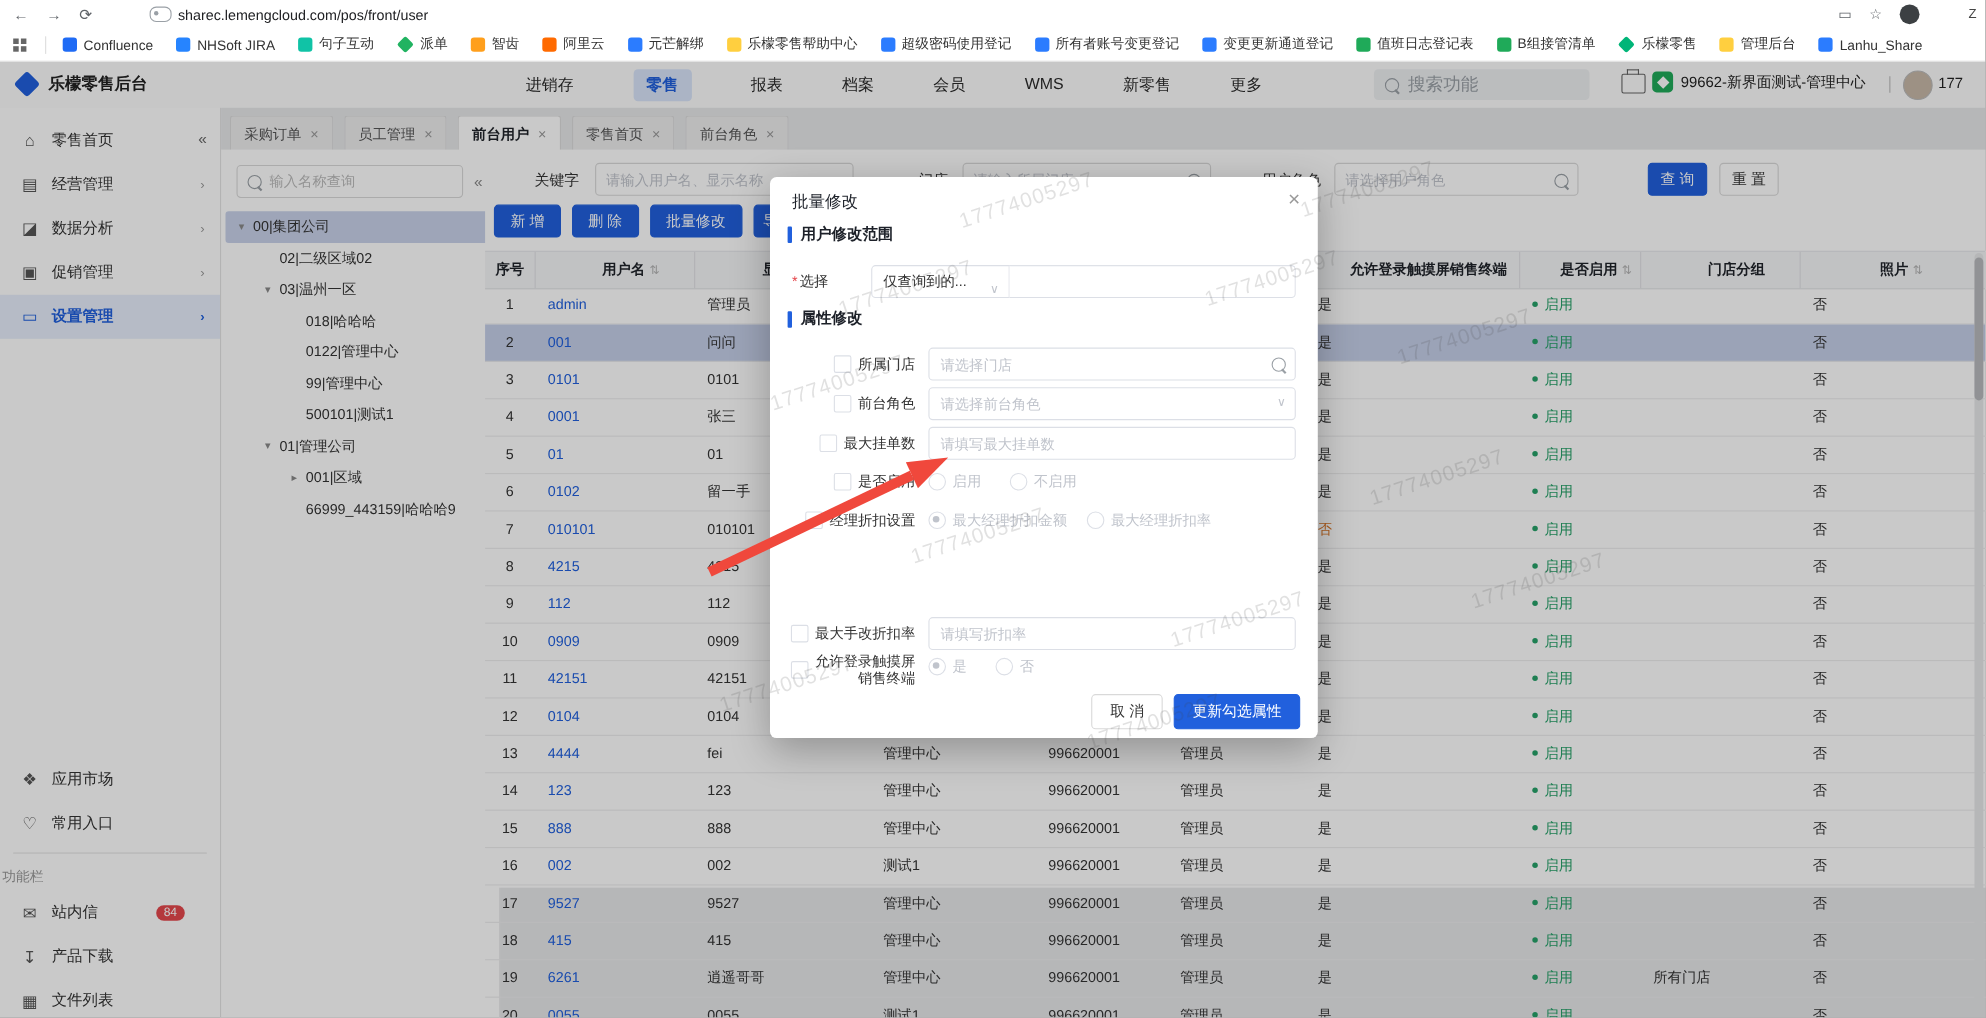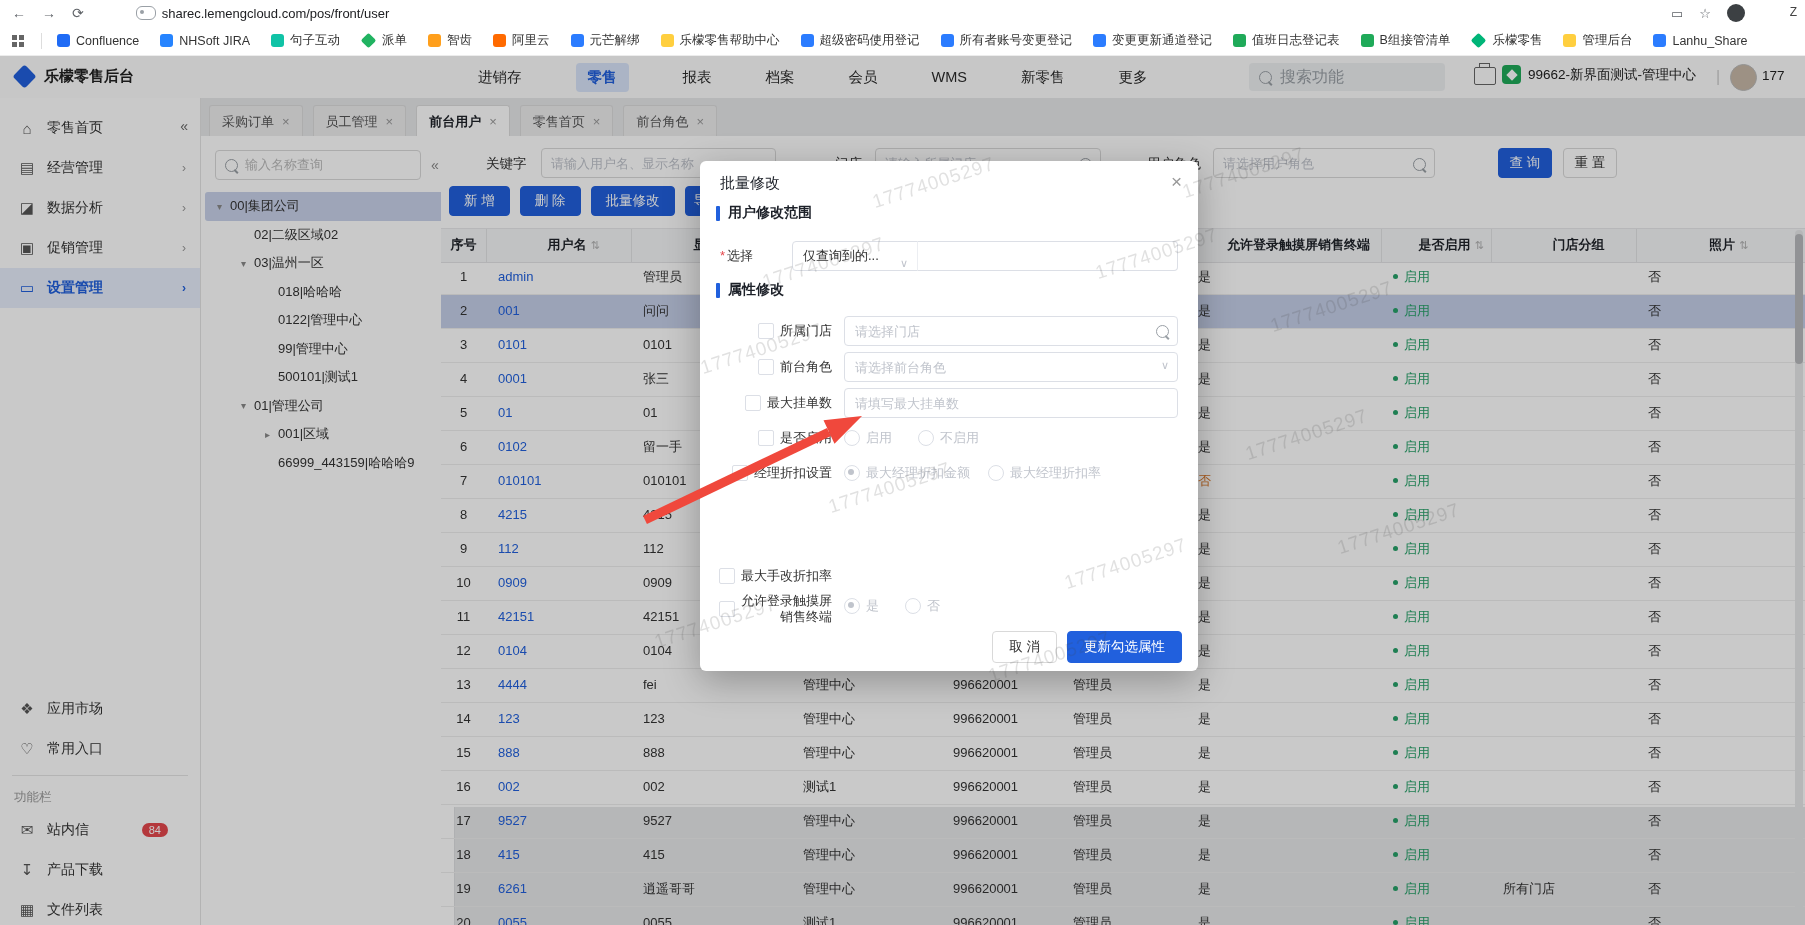--- a/index.html
+++ b/index.html
@@ -48,21 +48,21 @@
   .sideitem{position:relative;height:40px;display:flex;align-items:center;gap:11px;padding-left:18px;font-size:14px;color:#333;}
   .sideitem .sico{font-size:15px;color:#555;width:18px;text-align:center;}
   .sideitem .chev{position:absolute;right:14px;color:#999;font-size:12px;}
   .sideitem.active{background:#e7eefb;color:#2160dd;font-weight:700;}
   .sideitem.active .sico,.sideitem.active .chev{color:#2160dd;}
   .collapseico{position:absolute;right:12px;top:20px;color:#666;font-size:14px;}
   .sidefoot{position:absolute;left:0;top:591px;width:100%;}
   .footitem{position:relative;height:40px;display:flex;align-items:center;gap:11px;padding-left:18px;font-size:14px;color:#333;}
   .footitem .sico{font-size:15px;color:#555;width:18px;text-align:center;}
   .footdivider{height:1px;background:#e5e5e5;margin:6px 12px 8px 12px;}
-  .sectlabel{padding-left:14px;font-size:12.5px;color:#999;height:26px;line-height:26px;}
+  .sectlabel{padding-left:2px;font-size:12.5px;color:#999;height:26px;line-height:26px;}
   .badge{display:none;margin-left:auto;margin-right:32px;background:#e5484d;color:#fff;border-radius:9px;
     font-size:11px;padding:1px 7px;align-items:center;}
   .badge.show{display:inline-flex;}
   
   .content{position:absolute;left:201px;top:98px;width:1604px;height:827px;background:#e7e8ea;}
   .tabbar{position:absolute;left:0;top:7px;height:31px;display:flex;gap:10px;padding-left:8px;}
   .tab{height:31px;line-height:31px;padding:0 12px;background:#ededee;border:1px solid #dcdcdc;border-bottom:none;
     border-radius:3px 3px 0 0;font-size:13px;color:#555;display:flex;align-items:center;gap:8px;}
   .tab.active{background:#fff;color:#1f2329;font-weight:700;text-align:center;}
   .tabx{color:#999;font-weight:400;font-size:13px;}
@@ -802,20 +802,21 @@
           </span>
       </span>
     </div>
 
 
     <div class="mrow" style="top:400px">
       <span class="mlabel">
           <span class="mchk"></span>
           <span>最大手改折扣率</span>
         </span>
+      <span class="mctl"><input class="minput" placeholder="请填写折扣率" style=""></span>
     </div>
 
     <div class="mrow" style="top:430px;height:36px">
       <span class="mlabel" style="height:36px">
         <span class="mchk"></span>
         <span style="text-align:right;line-height:1.25">
           <span>允许登录触摸屏</span><br>
           <span>销售终端</span>
         </span>
       </span>

